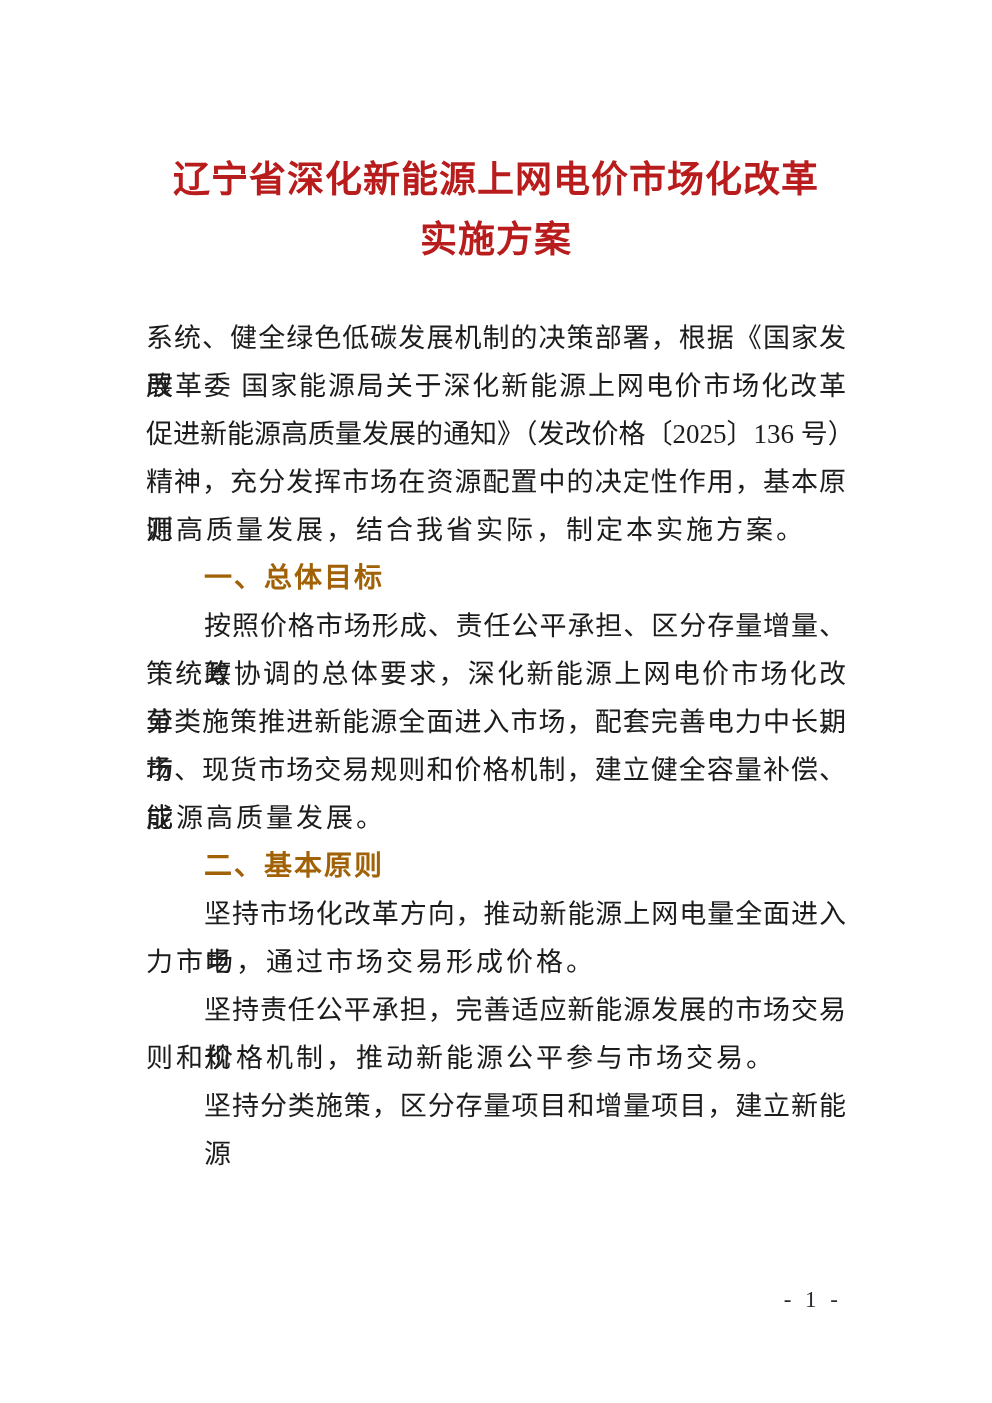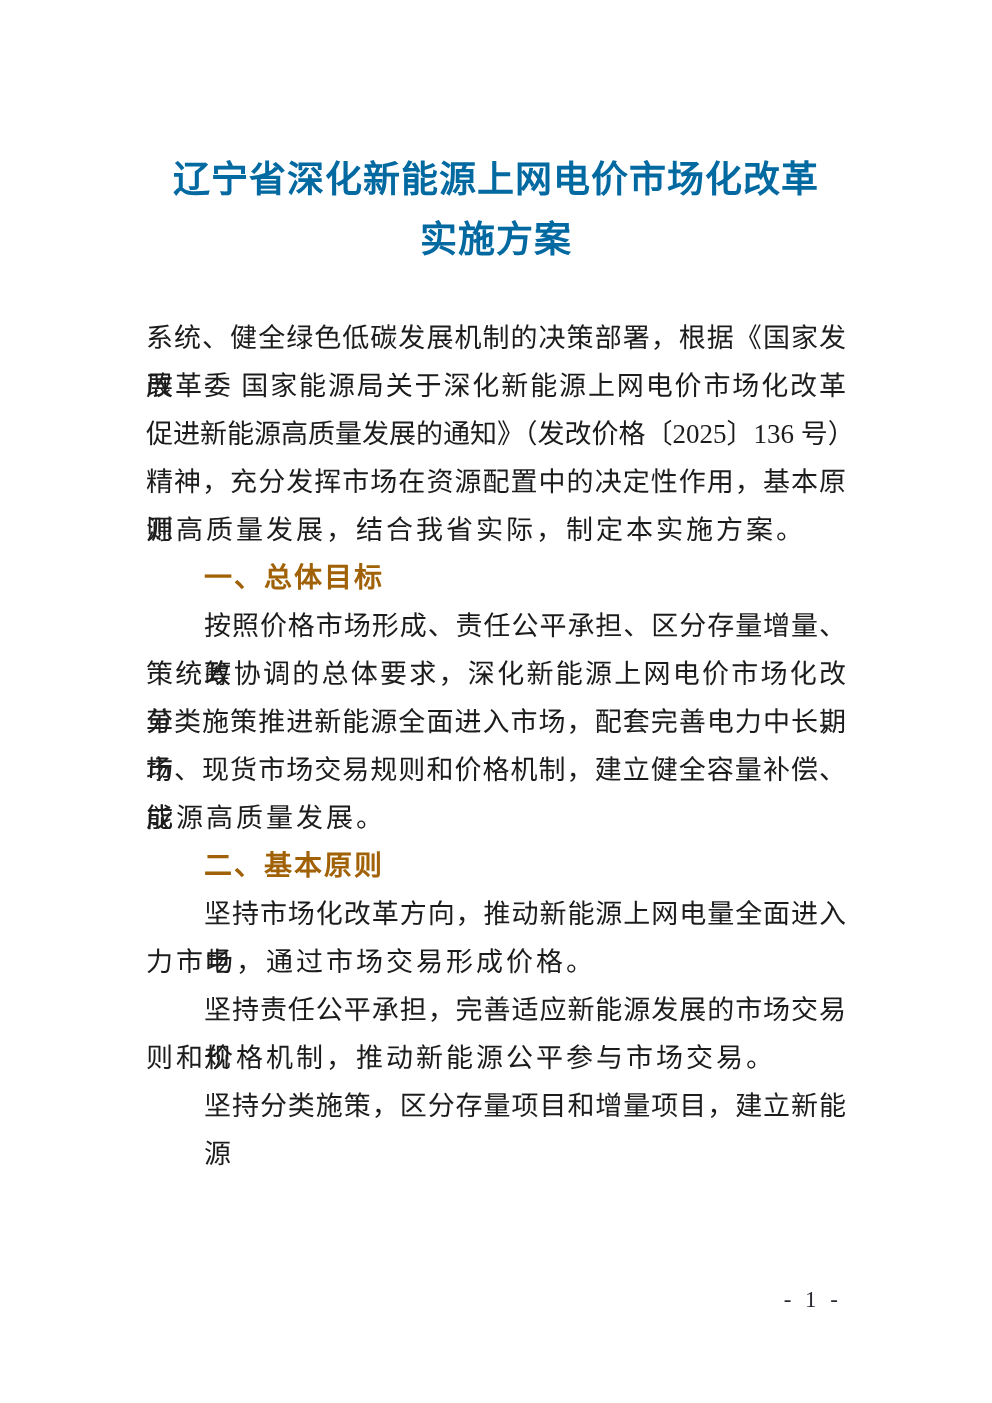--- a/index.html
+++ b/index.html
@@ -19,21 +19,21 @@
     position: absolute;
     top: 150px;
     left: 0;
     width: 992px;
     text-align: center;
     font-family: "Liberation Serif", "DejaVu Serif", serif;
     font-weight: bold;
     font-size: 37px;
     line-height: 60px;
     letter-spacing: 1px;
-    color: #0369a1;
+    color: #b91c1c;
   }
   .content {
     position: absolute;
     top: 314px;
     left: 146px;
     width: 700px;
     font-family: "Liberation Serif", "DejaVu Serif", serif;
     font-size: 27px;
     color: #1c1c1c;
   }

